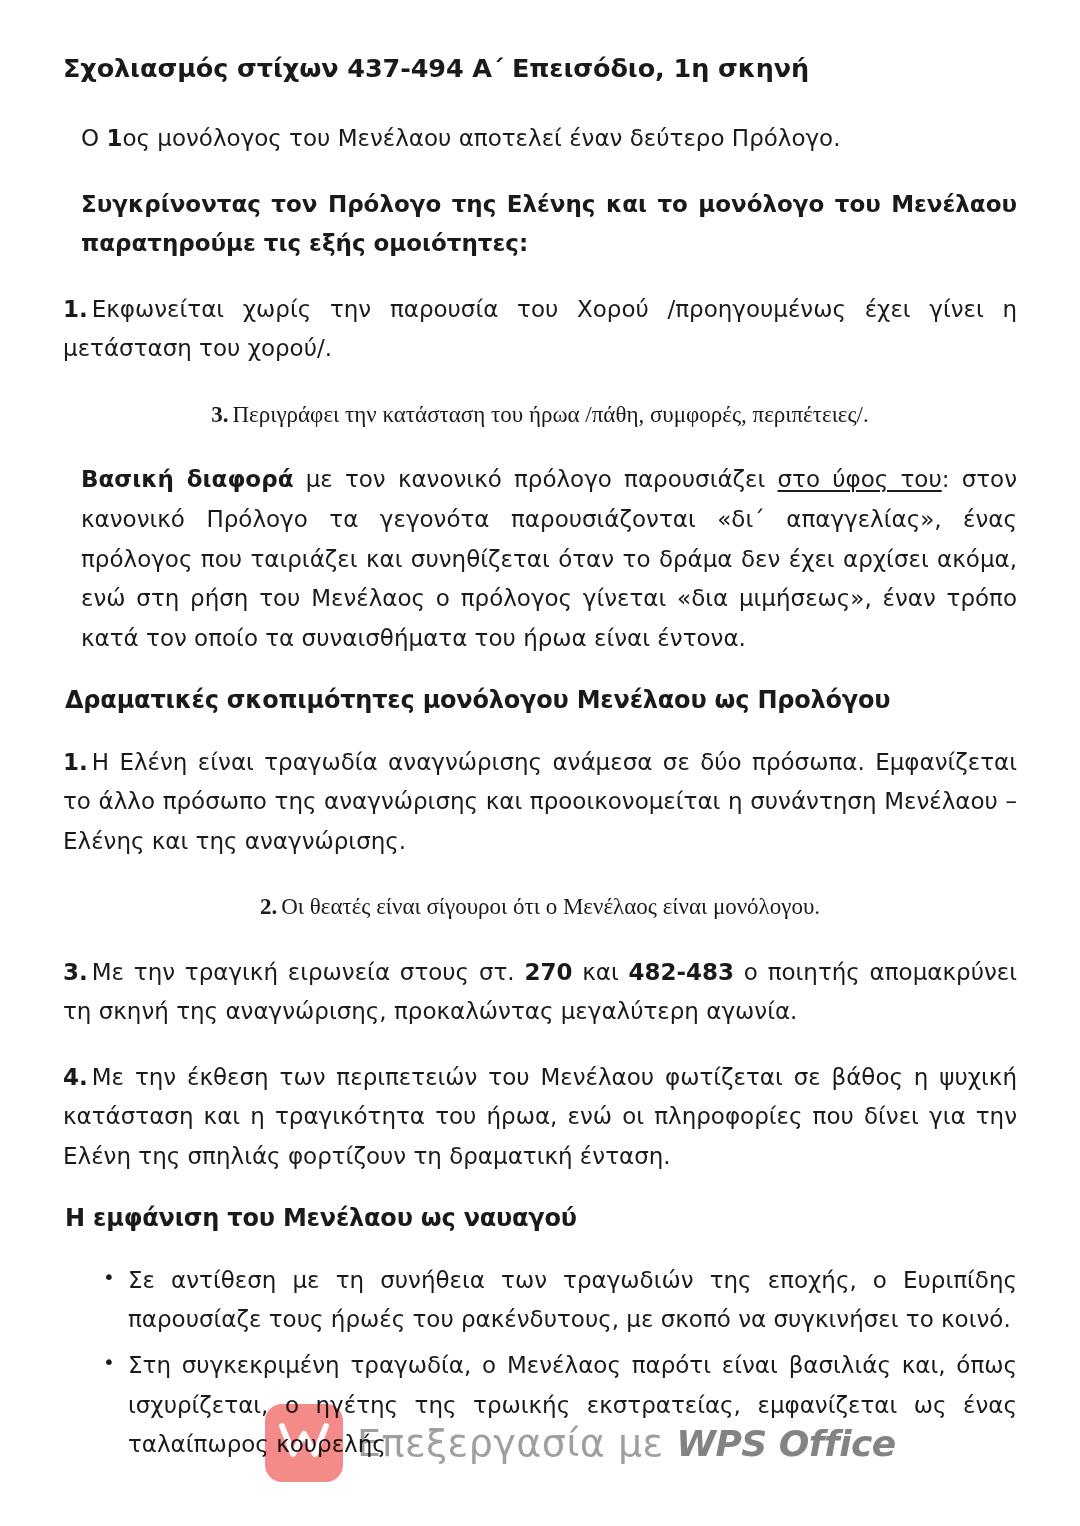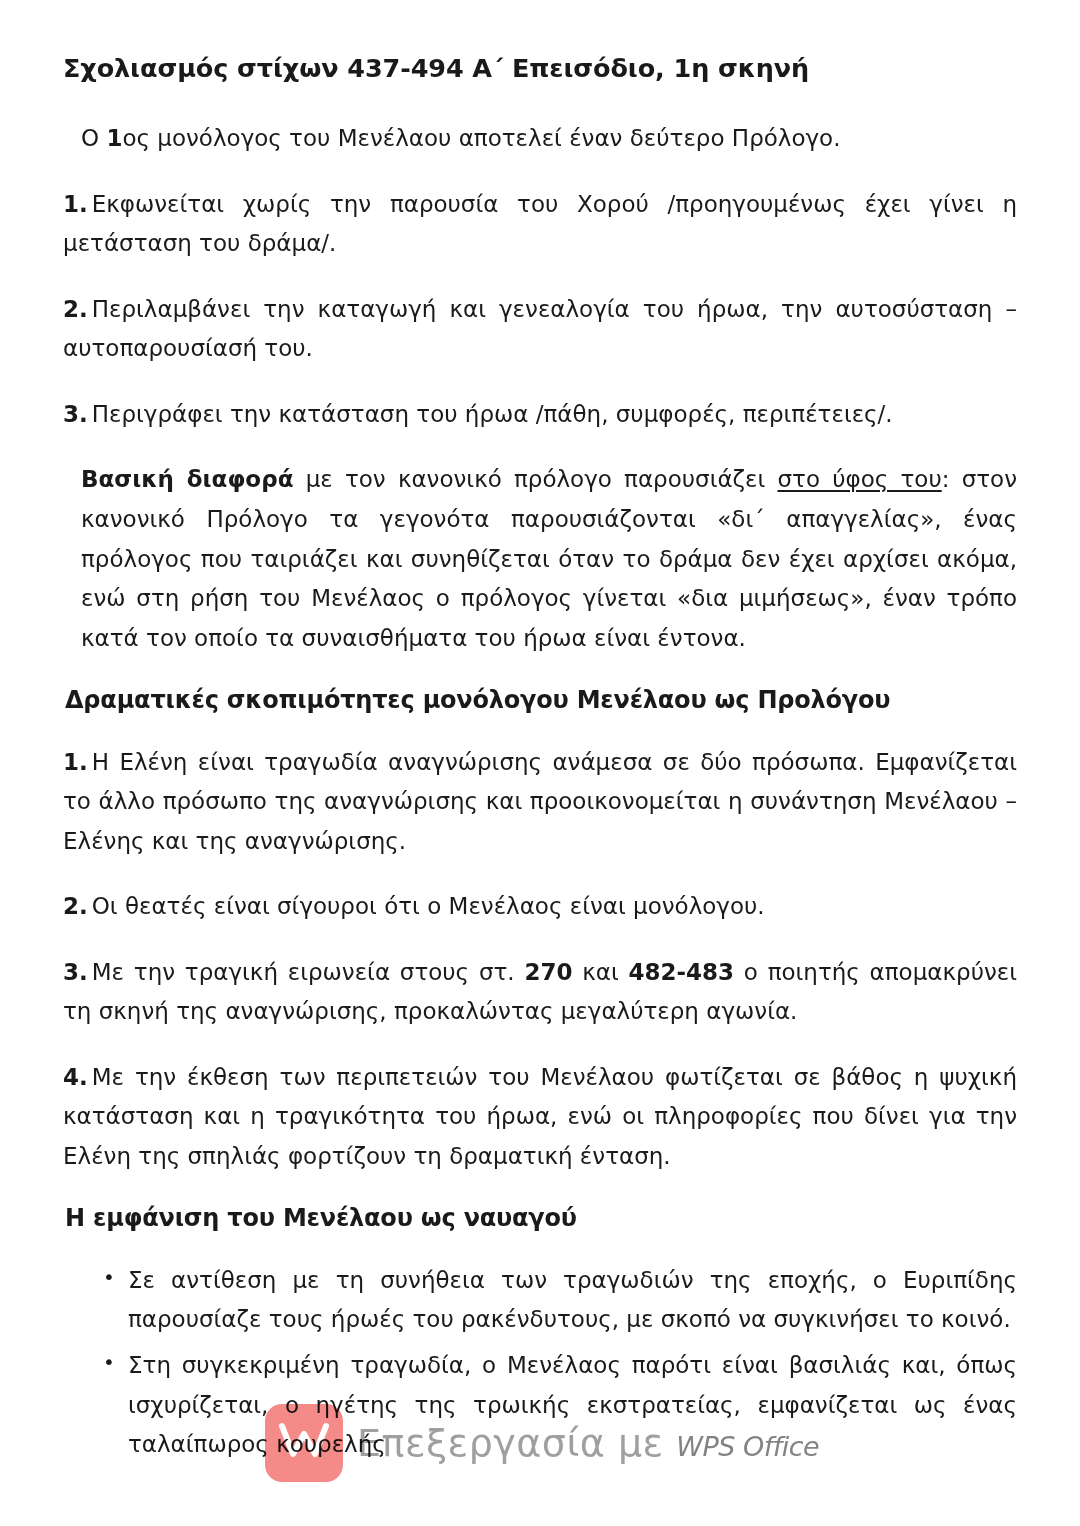--- a/index.html
+++ b/index.html
@@ -53,21 +53,21 @@
     line-height: 1.35;
     letter-spacing: -0.2px;
   }
 
   .numitem {
     font-size: 23px;
     line-height: 1.72;
     margin: 0 0 26px 0;
     text-align: justify;
   }
-  .numitem.nojust { text-align: left; }
+  .numitem.nojust { text-align: center; font-family: Liberation Serif, serif; }
   .numitem .marker {
     font-weight: 800;
     margin-right: 4px;
   }
 
   ul.bullets {
     margin: 0;
     padding: 0 0 0 40px;
     list-style: none;
   }
@@ -111,49 +111,47 @@
   }
   .wm-logo svg { display: block; }
   .wm-text {
     font-size: 38px;
     color: #8f8f8f;
     opacity: 0.85;
     white-space: nowrap;
     letter-spacing: 0.5px;
   }
   .wm-text .brand {
-    font-weight: 400;
+    font-weight: 700;
     font-style: italic;
     color: #6e6e6e;
-    font-size: 27px;
+    font-size: 36px;
     letter-spacing: -0.5px;
     text-align: center;
   }
 </style>
 </head>
 <body>
 
 <div class="page">
 
   <h1 class="doc-title">
     <span>Σχολιασμός στίχων </span><span class="num">437-494</span><span> Α΄ Επεισόδιο, </span><span class="num">1</span><span>η σκηνή</span>
   </h1>
 
   <p class="para nojust">
     <span>Ο </span><span class="bold">1</span><span>ος μονόλογος του Μενέλαου αποτελεί έναν δεύτερο Πρόλογο.</span>
   </p>
 
+  <p class="para bold">Συγκρίνοντας τον Πρόλογο της Ελένης και το μονόλογο του Μενέλαου παρατηρούμε τις εξής ομοιότητες:</p>
 
   <p class="numitem">
-    <span class="marker">1.</span><span>Εκφωνείται χωρίς την παρουσία του Χορού /προηγουμένως έχει γίνει η μετάσταση του δράμα/.</span>
+    <span class="marker">1.</span><span>Εκφωνείται χωρίς την παρουσία του Χορού /προηγουμένως έχει γίνει η μετάσταση του χορού/.</span>
   </p>
 
-  <p class="numitem">
-    <span class="marker">2.</span><span>Περιλαμβάνει την καταγωγή και γενεαλογία του ήρωα, την αυτοσύσταση – αυτοπαρουσίασή του.</span>
-  </p>
 
   <p class="numitem nojust">
     <span class="marker">3.</span><span>Περιγράφει την κατάσταση του ήρωα /πάθη, συμφορές, περιπέτειες/.</span>
   </p>
 
   <p class="para">
     <span class="bold">Βασική διαφορά</span><span> με τον κανονικό πρόλογο παρουσιάζει </span><span class="ul">στο ύφος του</span><span>: στον κανονικό Πρόλογο τα γεγονότα παρουσιάζονται «δι΄ απαγγελίας», ένας πρόλογος που ταιριάζει και συνηθίζεται όταν το δράμα δεν έχει αρχίσει ακόμα, ενώ στη ρήση του Μενέλαος ο πρόλογος γίνεται «δια μιμήσεως», έναν τρόπο κατά τον οποίο τα συναισθήματα του ήρωα είναι έντονα.</span>
   </p>
 
   <h2 class="section-head">Δραματικές σκοπιμότητες μονόλογου Μενέλαου ως Προλόγου</h2>

